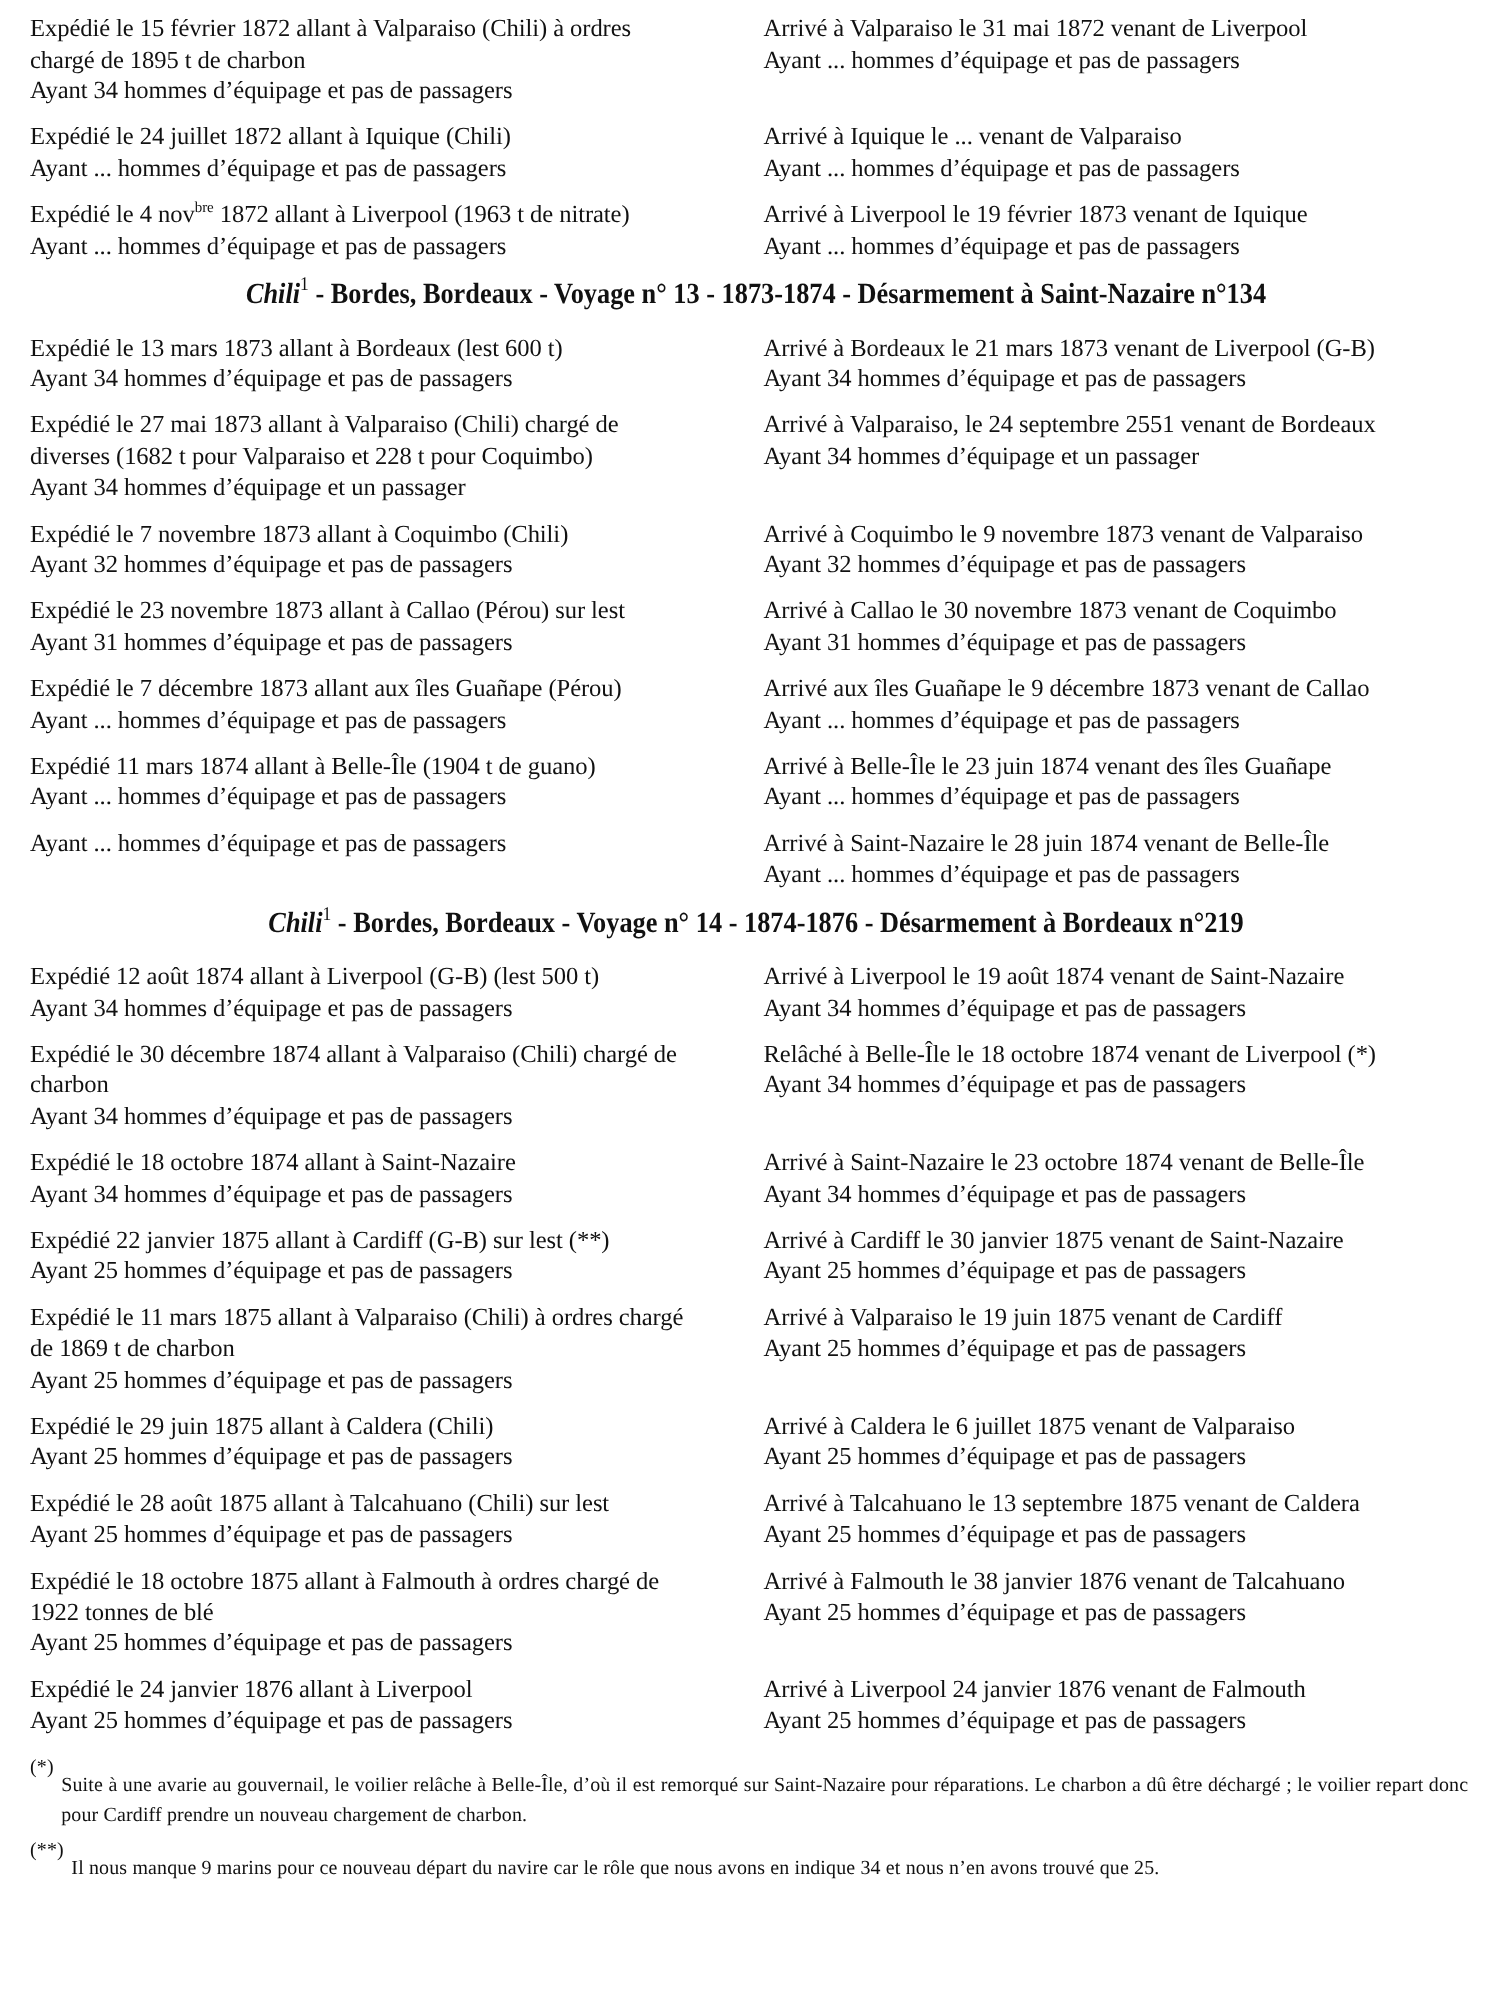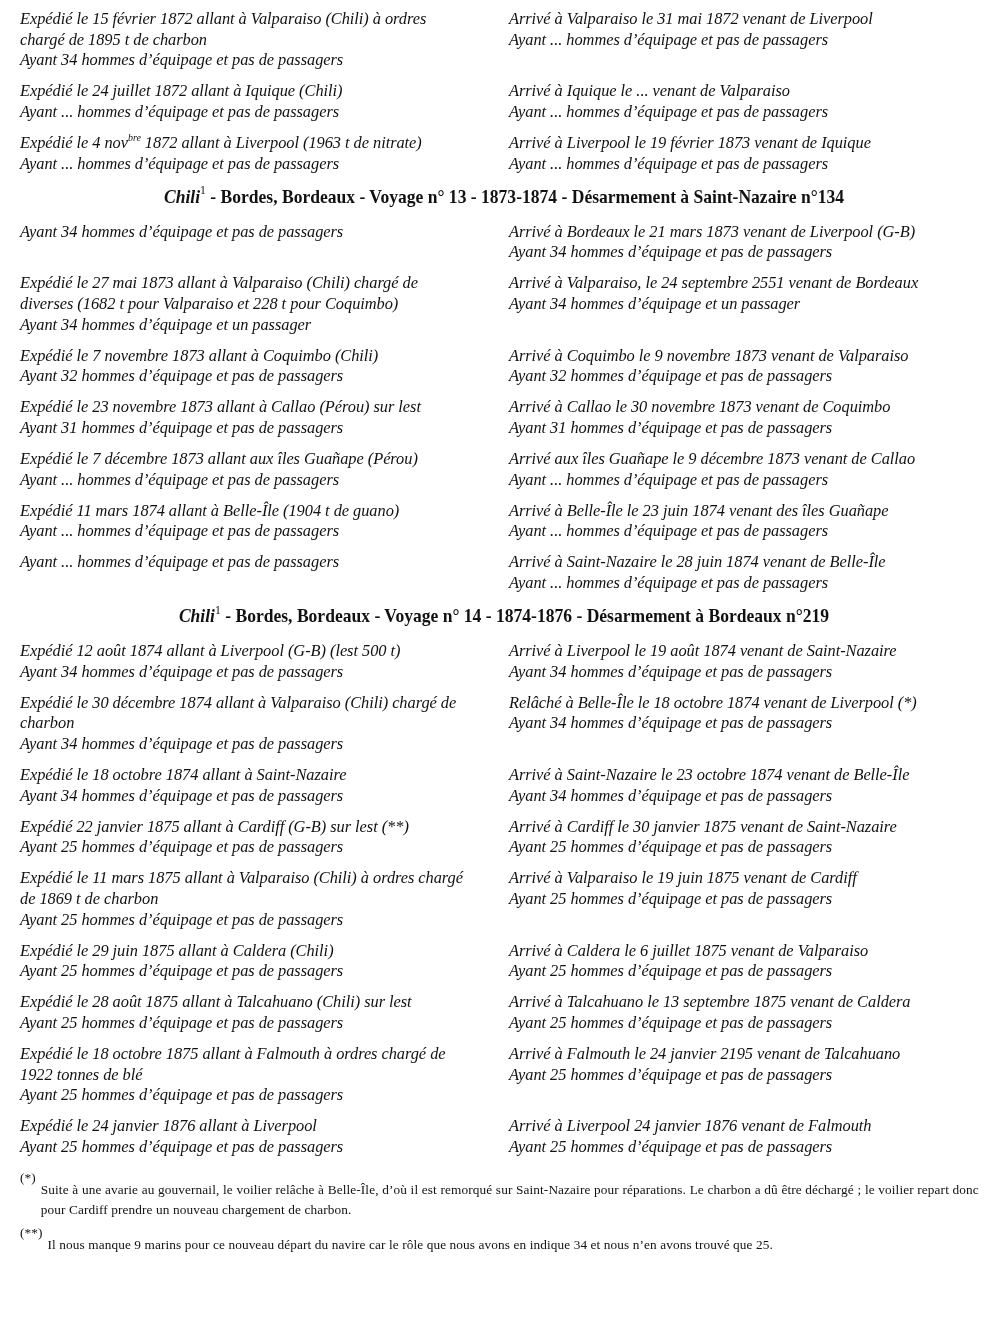--- a/index.html
+++ b/index.html
@@ -3,21 +3,21 @@
 <meta charset="utf-8">
 <style>
   html, body { margin: 0; padding: 0; background: #ffffff; }
   body {
     width: 1000px; height: 1328px; overflow: hidden; position: relative;
     font-family: "Liberation Serif", "DejaVu Serif", serif;
     color: #111;
   }
   .page { position: absolute; left: 20px; top: 9px; width: 968px; }
   .row { display: flex; margin-bottom: 10.5px; }
-  .cell { font-size: 16.4px; line-height: 20.6px; letter-spacing: -0.05px; font-style: italic; }
+  .cell { font-size: 16.4px; line-height: 20.6px; letter-spacing: -0.05px; }
   .cell.left { width: 466px; margin-right: 23px; }
   .cell.right { width: 479px; }
   .cell .line { display: block; white-space: nowrap; }
   sup.sx { font-size: 10px; line-height: 0; position: relative; top: -1px; }
   .heading {
     text-align: center; font-weight: bold; font-size: 19.5px; line-height: 24px;
     margin: 10px 0 13px 0; transform: scaleX(0.9); transform-origin: center;
     white-space: nowrap;
   }
   .heading .ship { font-style: italic; }
@@ -64,20 +64,21 @@
         <span class="line">Arrivé à Liverpool le 19 février 1873 venant de Iquique</span>
         <span class="line">Ayant ... hommes d’équipage et pas de passagers</span>
       </div>
     </div>
   </section>
 
   <div class="heading"><span class="ship">Chili</span><sup>1</sup><span> - Bordes, Bordeaux - Voyage n° 13 - 1873-1874 - Désarmement à Saint-Nazaire n°134</span></div>
   <section id="v13">
       <div class="row">
         <div class="cell left">
+          <span class="line">Expédié le 13 mars 1873 allant à Bordeaux (lest 600 t)</span>
           <span class="line">Ayant 34 hommes d’équipage et pas de passagers</span>
         </div>
         <div class="cell right">
           <span class="line">Arrivé à Bordeaux le 21 mars 1873 venant de Liverpool (G-B)</span>
           <span class="line">Ayant 34 hommes d’équipage et pas de passagers</span>
         </div>
       </div>
       <div class="row">
         <div class="cell left">
           <span class="line">Expédié le 27 mai 1873 allant à Valparaiso (Chili) chargé de</span>
@@ -214,21 +215,21 @@
           <span class="line">Ayant 25 hommes d’équipage et pas de passagers</span>
         </div>
       </div>
       <div class="row">
         <div class="cell left">
           <span class="line">Expédié le 18 octobre 1875 allant à Falmouth à ordres chargé de</span>
           <span class="line">1922 tonnes de blé</span>
           <span class="line">Ayant 25 hommes d’équipage et pas de passagers</span>
         </div>
         <div class="cell right">
-          <span class="line">Arrivé à Falmouth le 24 janvier 2195 venant de Talcahuano</span>
+          <span class="line">Arrivé à Falmouth le 38 janvier 1876 venant de Talcahuano</span>
           <span class="line">Ayant 25 hommes d’équipage et pas de passagers</span>
         </div>
       </div>
       <div class="row">
         <div class="cell left">
           <span class="line">Expédié le 24 janvier 1876 allant à Liverpool</span>
           <span class="line">Ayant 25 hommes d’équipage et pas de passagers</span>
         </div>
         <div class="cell right">
           <span class="line">Arrivé à Liverpool 24 janvier 1876 venant de Falmouth</span>

